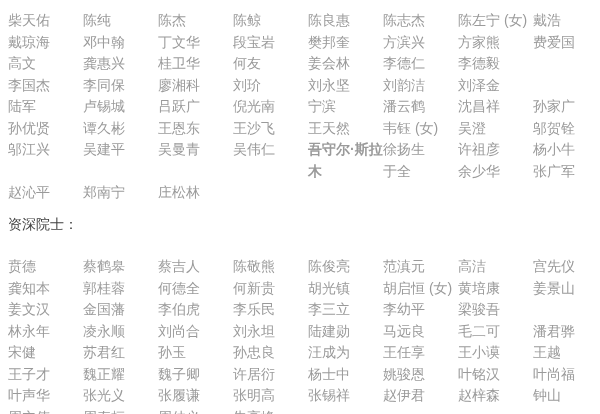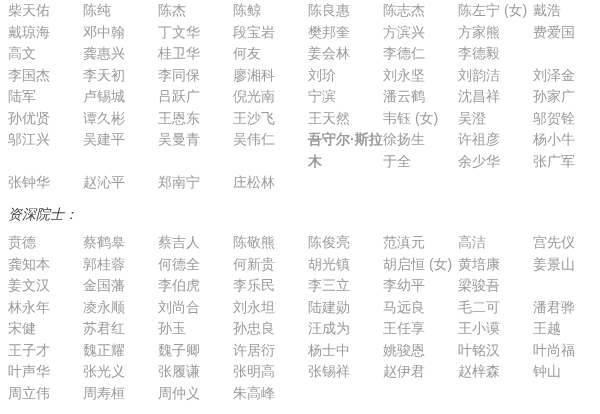--- a/index.html
+++ b/index.html
@@ -1,21 +1,21 @@
 <!DOCTYPE html>
 <html style="--page-bg: #ffffff; --name-color: #9a9a9a; --header-color: #404040;"><head>
 <meta charset="utf-8">
 <style>
   html, body { margin: 0; padding: 0; background: #ffffff; }
   .page {
     position: relative;
     width: 600px;
     height: 414px;
     box-sizing: border-box;
-    padding: 0 0 0 8px;
+    padding: 10px 0 0 8px;
     overflow: hidden;
     background: var(--page-bg, #ffffff);
     font-family: "Liberation Sans", sans-serif;
     font-size: 14px;
   }
   .name-grid { display: block; }
   .name-row {
     display: flex;
     align-items: flex-start;
   }
@@ -31,23 +31,22 @@
   }
   .name.wrap {
     white-space: normal;
     word-break: break-all;
     width: 85px;
     font-weight: bold;
   }
   .section-header {
     color: var(--header-color, #404040);
     line-height: 21.5px;
-    margin: 10px 0 7px 0;
+    margin: 10px 0 21px 0;
     font-weight: 400;
-    font-style: italic;
   }
 </style>
 </head>
 <body>
 
 <div class="page">
 
   <div class="name-grid">
       <div class="name-row">
         <div class="name-cell">
@@ -122,23 +121,20 @@
         </div>
         <div class="name-cell">
           <span class="name">李德毅</span>
         </div>
       </div>
       <div class="name-row">
         <div class="name-cell">
           <span class="name">李国杰</span>
         </div>
         <div class="name-cell">
-          <span class="name">李天初</span>
-        </div>
-        <div class="name-cell">
           <span class="name">李同保</span>
         </div>
         <div class="name-cell">
           <span class="name">廖湘科</span>
         </div>
         <div class="name-cell">
           <span class="name">刘玠</span>
         </div>
         <div class="name-cell">
           <span class="name">刘永坚</span>
@@ -226,23 +222,20 @@
           <span class="name">许祖彦</span>
           <span class="name">余少华</span>
         </div>
         <div class="name-cell">
           <span class="name">杨小牛</span>
           <span class="name">张广军</span>
         </div>
       </div>
       <div class="name-row">
         <div class="name-cell">
-          <span class="name">张钟华</span>
-        </div>
-        <div class="name-cell">
           <span class="name">赵沁平</span>
         </div>
         <div class="name-cell">
           <span class="name">郑南宁</span>
         </div>
         <div class="name-cell">
           <span class="name">庄松林</span>
         </div>
       </div>
     </div>

